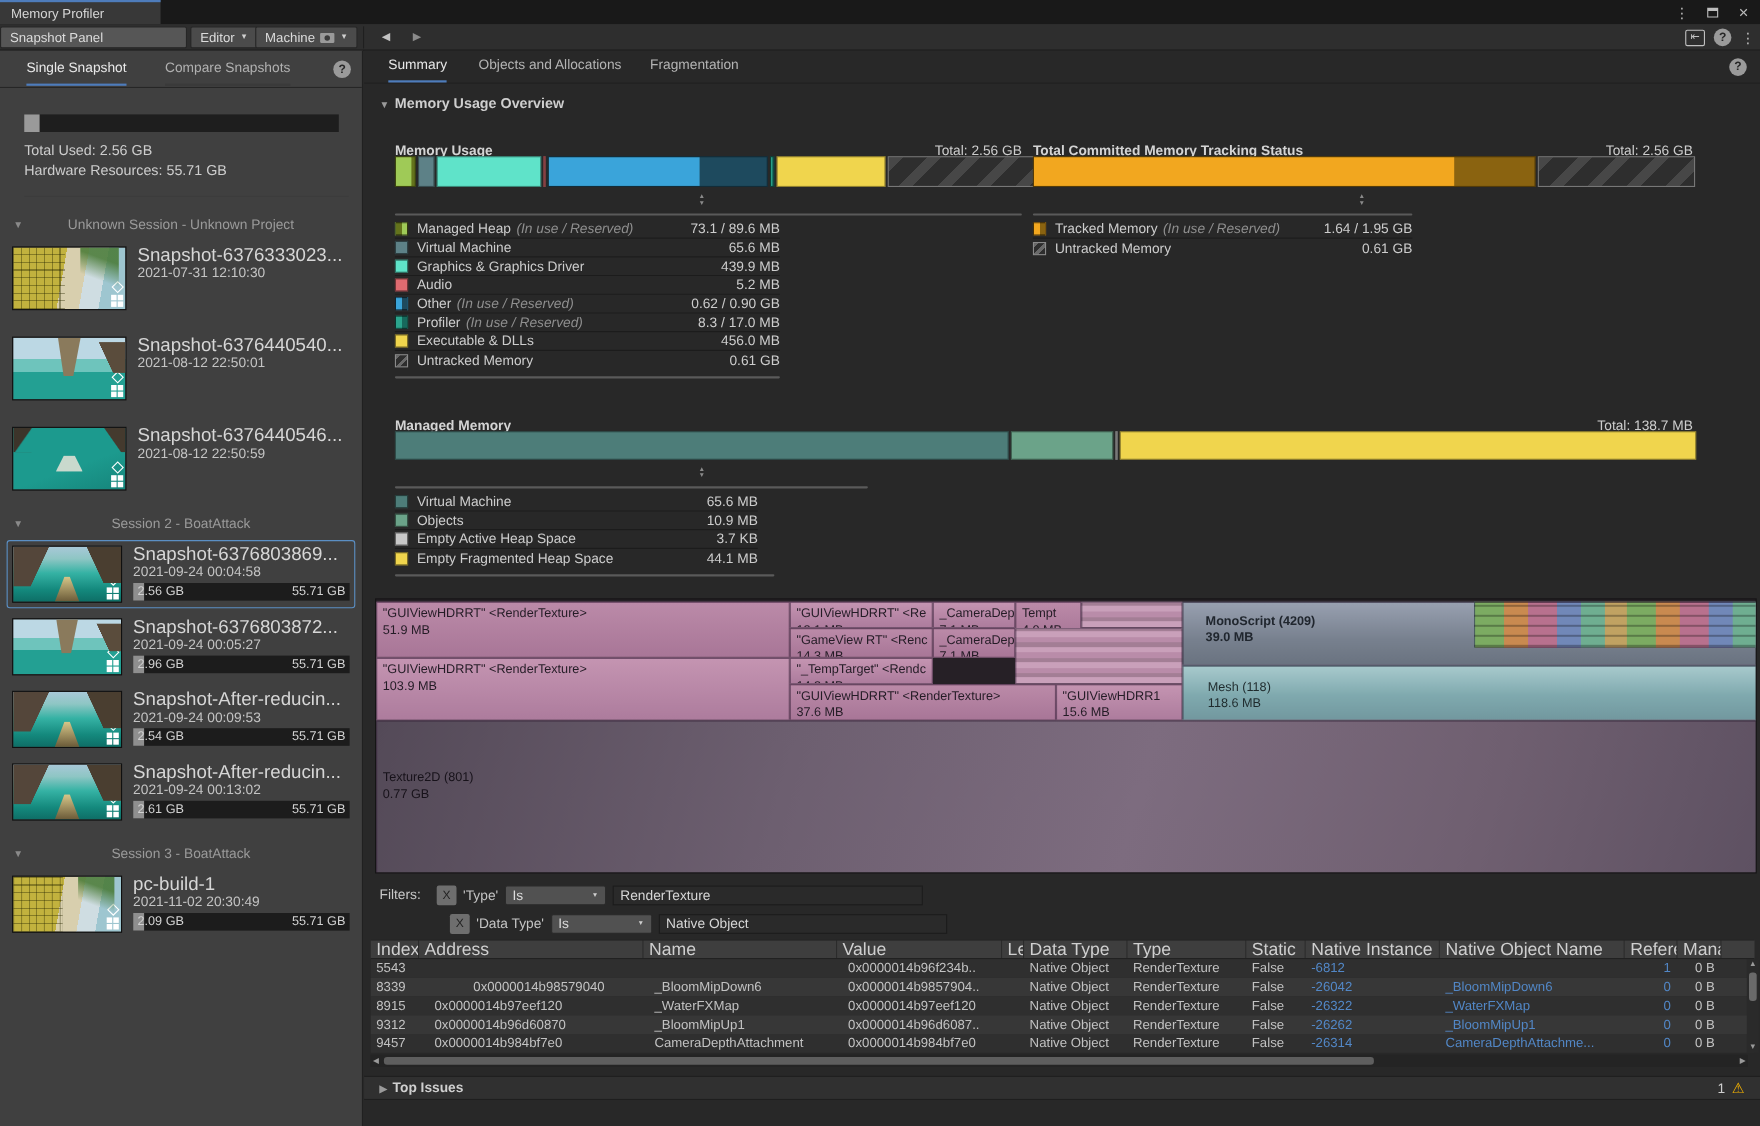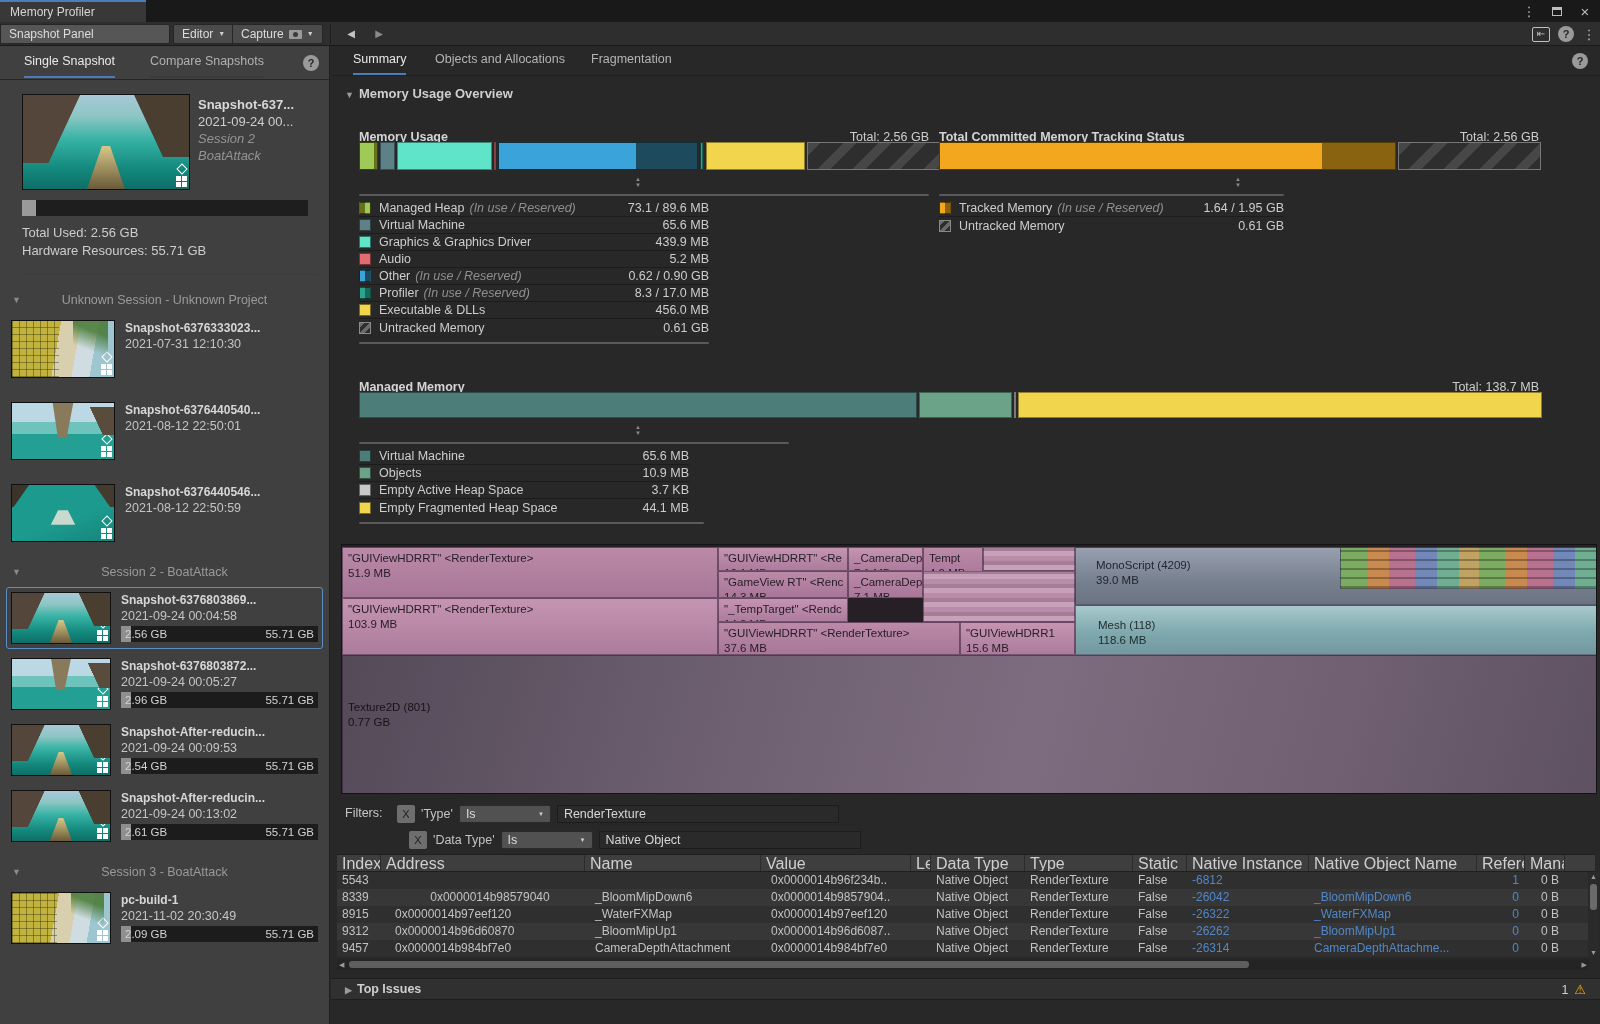--- a/index.html
+++ b/index.html
@@ -49,21 +49,21 @@
   .totals { margin-top:8px; line-height:18px; color:#cdcdcd; font-size:13px; }
   .sb-hr { margin:14px 0 4px 0; height:1px; background:#3c3c3c; }
 
   .sess-header { position:relative; height:22px; margin-top:14px; text-align:center; color:#9a9a9a; font-size:12.5px; line-height:22px; }
   .sess-tri { position:absolute; left:12px; top:0; font-size:9px; color:#8a8a8a; }
 
   .snap-item { position:relative; display:flex; gap:10px; margin:4px 6px 0 6px; padding:4px 4px; border:1px solid transparent; border-radius:3px; }
   .snap-item.simple { margin-bottom:14px; }
   .snap-item.selected { border-color:#5b8fc4; }
   .snap-info { flex:1; line-height:16px; overflow:hidden; }
-  .s-name { font-weight:bold; color:#d6d6d6; font-size:12px; white-space:nowrap; }
+  .s-name { font-weight:normal; color:#d6d6d6; font-size:17px; white-space:nowrap; }
   .s-date { color:#c4c4c4; font-size:12.5px; white-space:nowrap; }
   .minibar { margin-top:2px; height:16px; background:#1c1c1c; position:relative; font-size:11.5px; line-height:16px; }
   .minibar .mseg { position:absolute; left:0; top:0; bottom:0; width:10px; background:#8f8f8f; }
   .minibar .mused { position:absolute; left:4px; color:#d2d2d2; }
   .minibar .mhw { position:absolute; right:4px; color:#d2d2d2; }
 
   
   .thumb { position:relative; border:1px solid #101010; overflow:hidden; flex:0 0 auto; }
   .thumb.lg { width:168px; height:96px; }
   .thumb.sm { width:104px; height:58px; }
@@ -128,21 +128,21 @@
   .l-val { margin-left:auto; color:#cdcdcd; white-space:nowrap; }
 
   
   .treemap { position:absolute; left:10px; top:498px; width:1256px; height:250px; background:#262026; border:1px solid #141414; overflow:hidden; }
   .blk { position:absolute; overflow:hidden; border:1px solid rgba(40,20,45,.5); font-size:11.5px; line-height:15px; color:#241c26; }
   .blk .blk-label { padding:3px 0 0 5px; }
   .blk.pinkA { background:linear-gradient(180deg,#bb8aa8,#a87697); }
   .blk.pinkB { background:linear-gradient(180deg,#c494b1,#ad7c9d); }
   .blk.mosaic-pink { background:repeating-linear-gradient(0deg,#c9a0ba 0 5px,#a37e95 5px 9px,#b98ca9 9px 14px); }
   .blk.slate { background:linear-gradient(180deg,#98a0b0 0%,#77808e 60%,#6a7380 100%); color:#20262e; }
-  .blk.slate .blk-label { padding:10px 0 0 20px; }
+  .blk.slate .blk-label { padding:10px 0 0 20px;font-weight:bold; }
   .blk.teal { background:linear-gradient(180deg,#a7c9cc,#7fa9ae 55%,#72989f); color:#1f2b2d; }
   .blk.teal .blk-label { padding:12px 0 0 22px; }
   .blk.t2d { background:linear-gradient(105deg,#544a58 0%,#6d5f70 30%,#7d6c7f 55%,#6f5f70 80%,#5e5162 100%); color:#17121a; }
   .blk.t2d .blk-label { padding:44px 0 0 5px; }
   .blk.mosaic-multi { background:
       repeating-linear-gradient(0deg,rgba(0,0,0,.28) 0 2px,transparent 2px 9px),
       repeating-linear-gradient(90deg,#7cab62 0 26px,#c98a50 26px 48px,#b8718e 48px 74px,#7188b8 74px 96px,#6fae91 96px 118px,#c0a262 118px 138px); }
 
   
   .filters-label { position:absolute; left:14px; top:760px; color:#c8c8c8; }
@@ -193,21 +193,21 @@
 
   <div class="toolbar">
     <div class="tb-btn" style="left:0;width:170px;background:#565656;">
         <span>Snapshot Panel</span>
       </div>
     <div class="tb-btn" style="left:173px;">
         <span>Editor</span>
         <span class="tb-caret">▼</span>
       </div>
     <div class="tb-btn" style="left:232px;">
-        <span>Capture</span>
+        <span>Machine</span>
         <span class="cam"></span>
         <span class="tb-caret">▼</span>
       </div>
     <div class="tb-sep"></div>
     <div class="nav-btn" style="left:338px;">◀</div>
     <div class="nav-btn" style="left:366px;color:#8a8a8a;">▶</div>
     <div class="tb-right">
       <span class="icon-import">⇤</span>
       <span class="icon-help">?</span>
       <span class="icon-kebab">⋮</span>
@@ -215,37 +215,20 @@
   </div>
 
   <div class="sidebar">
     <div class="sb-tabs">
       <div class="sb-tab active" style="left:24px;">Single Snapshot</div>
       <div class="sb-tab inactive" style="left:150px;">Compare Snapshots</div>
       <span class="icon-help sb-help">?</span>
     </div>
 
     <div class="detail-card">
-      <div class="detail-row">
-        <div class="thumb lg canyon">
-          <span class="boat"></span>
-          <span class="badges">
-              <span class="badge-unity"></span>
-              <span class="badge-win">
-                <i></i>
-              </span>
-            </span>
-        </div>
-        <div class="detail-info">
-          <div class="d-name">Snapshot-637...</div>
-          <div class="d-date">2021-09-24 00...</div>
-          <div class="d-italic">Session 2</div>
-          <div class="d-italic">BoatAttack</div>
-        </div>
-      </div>
       <div class="progress">
           <span class="pseg"></span>
         </div>
       <div class="totals">
         <div>Total Used: 2.56 GB</div>
         <div>Hardware Resources: 55.71 GB</div>
       </div>
       <div class="sb-hr"></div>
     </div>
 

